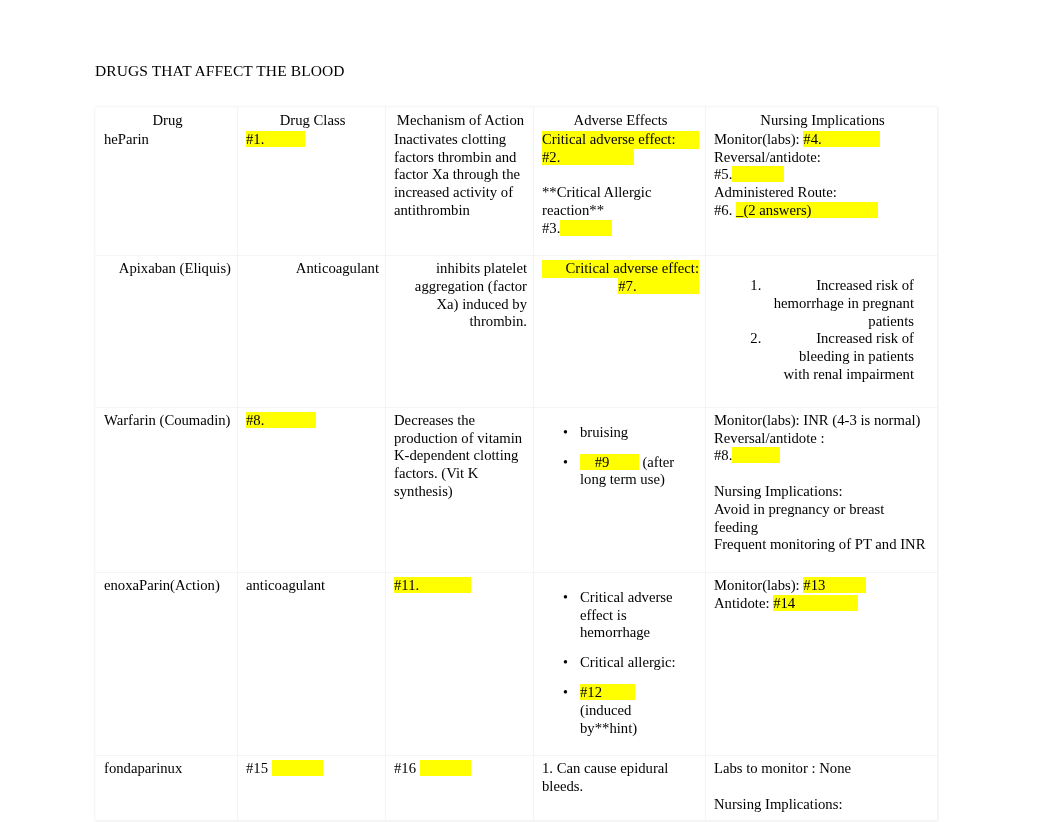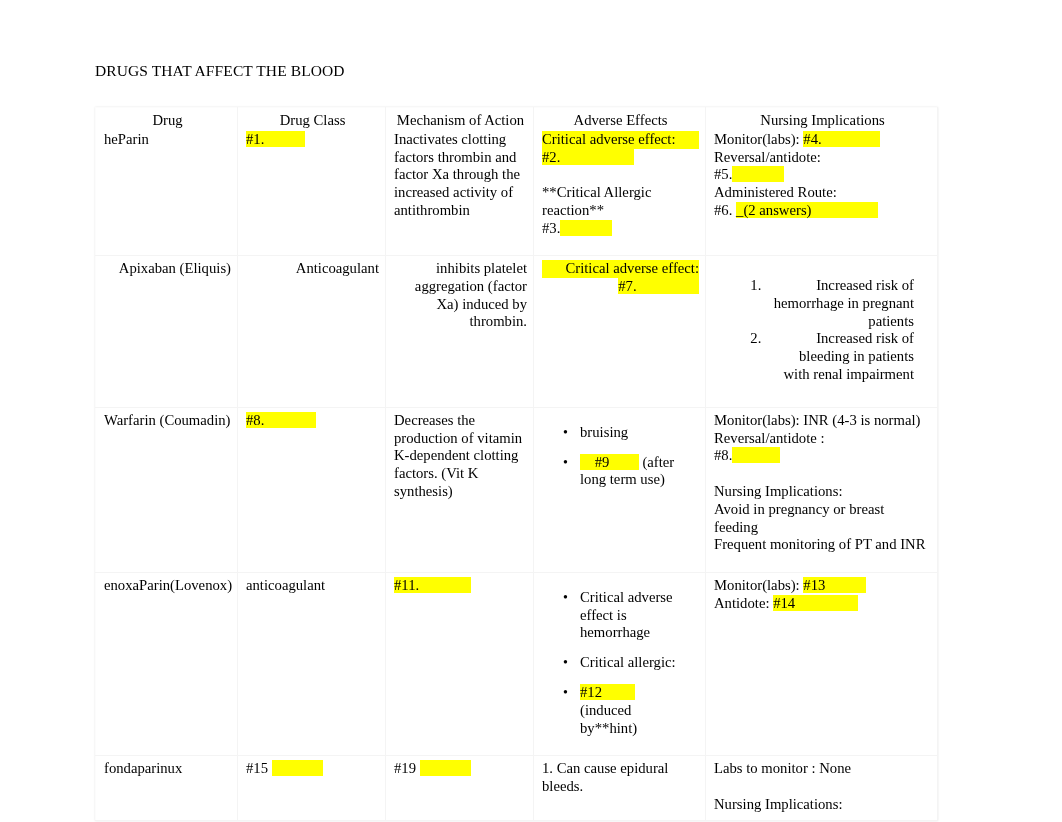--- a/index.html
+++ b/index.html
@@ -253,21 +253,21 @@
             <span class="line">Nursing Implications:</span>
             <span class="line">Avoid in pregnancy or breast feeding</span>
             <span class="line">Frequent monitoring of PT and INR</span>
           </div>
         </td>
       </tr>
 
       <tr class="rowtall4">
         <td>
           <div class="cell">
-            <span class="line">enoxaParin(Lovenox)</span>
+            <span class="line">enoxaParin(Action)</span>
           </div>
         </td>
         <td>
           <div class="cell">
             <span class="line">anticoagulant</span>
           </div>
         </td>
         <td>
           <div class="cell">
             <span class="line nowrapline"><span class="hl">#11.</span><span class="hl u">&nbsp;&nbsp;&nbsp;&nbsp;&nbsp;&nbsp;&nbsp;&nbsp;&nbsp;&nbsp;&nbsp;&nbsp;&nbsp;&nbsp;</span></span>
@@ -296,21 +296,21 @@
             <span class="line">fondaparinux</span>
           </div>
         </td>
         <td>
           <div class="cell">
             <span class="line nowrapline"><span>#15</span>&nbsp;<span class="hl u">&nbsp;&nbsp;&nbsp;&nbsp;&nbsp;&nbsp;&nbsp;&nbsp;&nbsp;&nbsp;&nbsp;&nbsp;&nbsp;&nbsp;</span></span>
           </div>
         </td>
         <td>
           <div class="cell">
-            <span class="line nowrapline"><span>#19</span>&nbsp;<span class="hl u">&nbsp;&nbsp;&nbsp;&nbsp;&nbsp;&nbsp;&nbsp;&nbsp;&nbsp;&nbsp;&nbsp;&nbsp;&nbsp;&nbsp;</span></span>
+            <span class="line nowrapline"><span>#16</span>&nbsp;<span class="hl u">&nbsp;&nbsp;&nbsp;&nbsp;&nbsp;&nbsp;&nbsp;&nbsp;&nbsp;&nbsp;&nbsp;&nbsp;&nbsp;&nbsp;</span></span>
           </div>
         </td>
         <td>
           <div class="cell">
             <span class="line">1. Can cause epidural bleeds.</span>
           </div>
         </td>
         <td>
           <div class="cell">
             <span class="line">Labs to monitor :  None</span>

